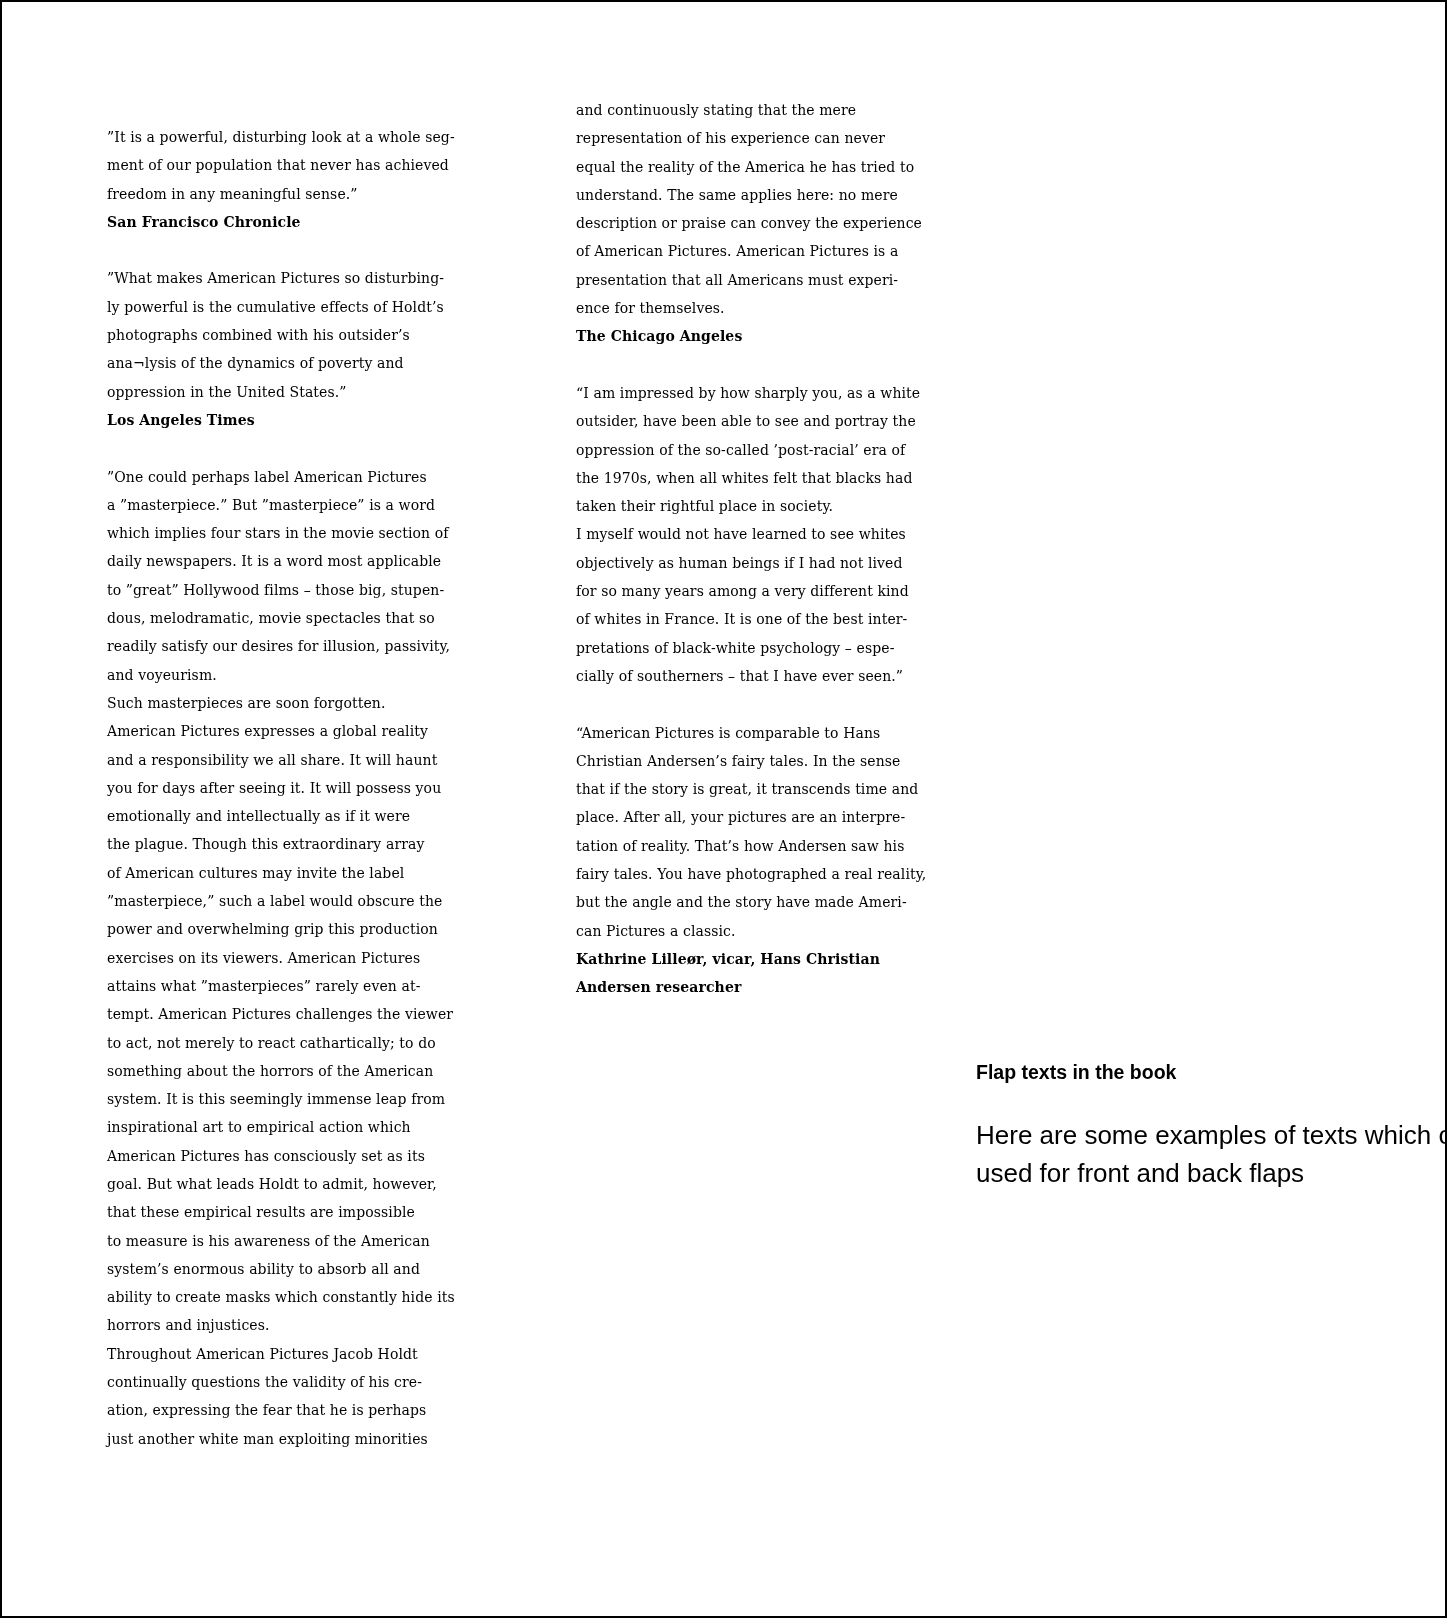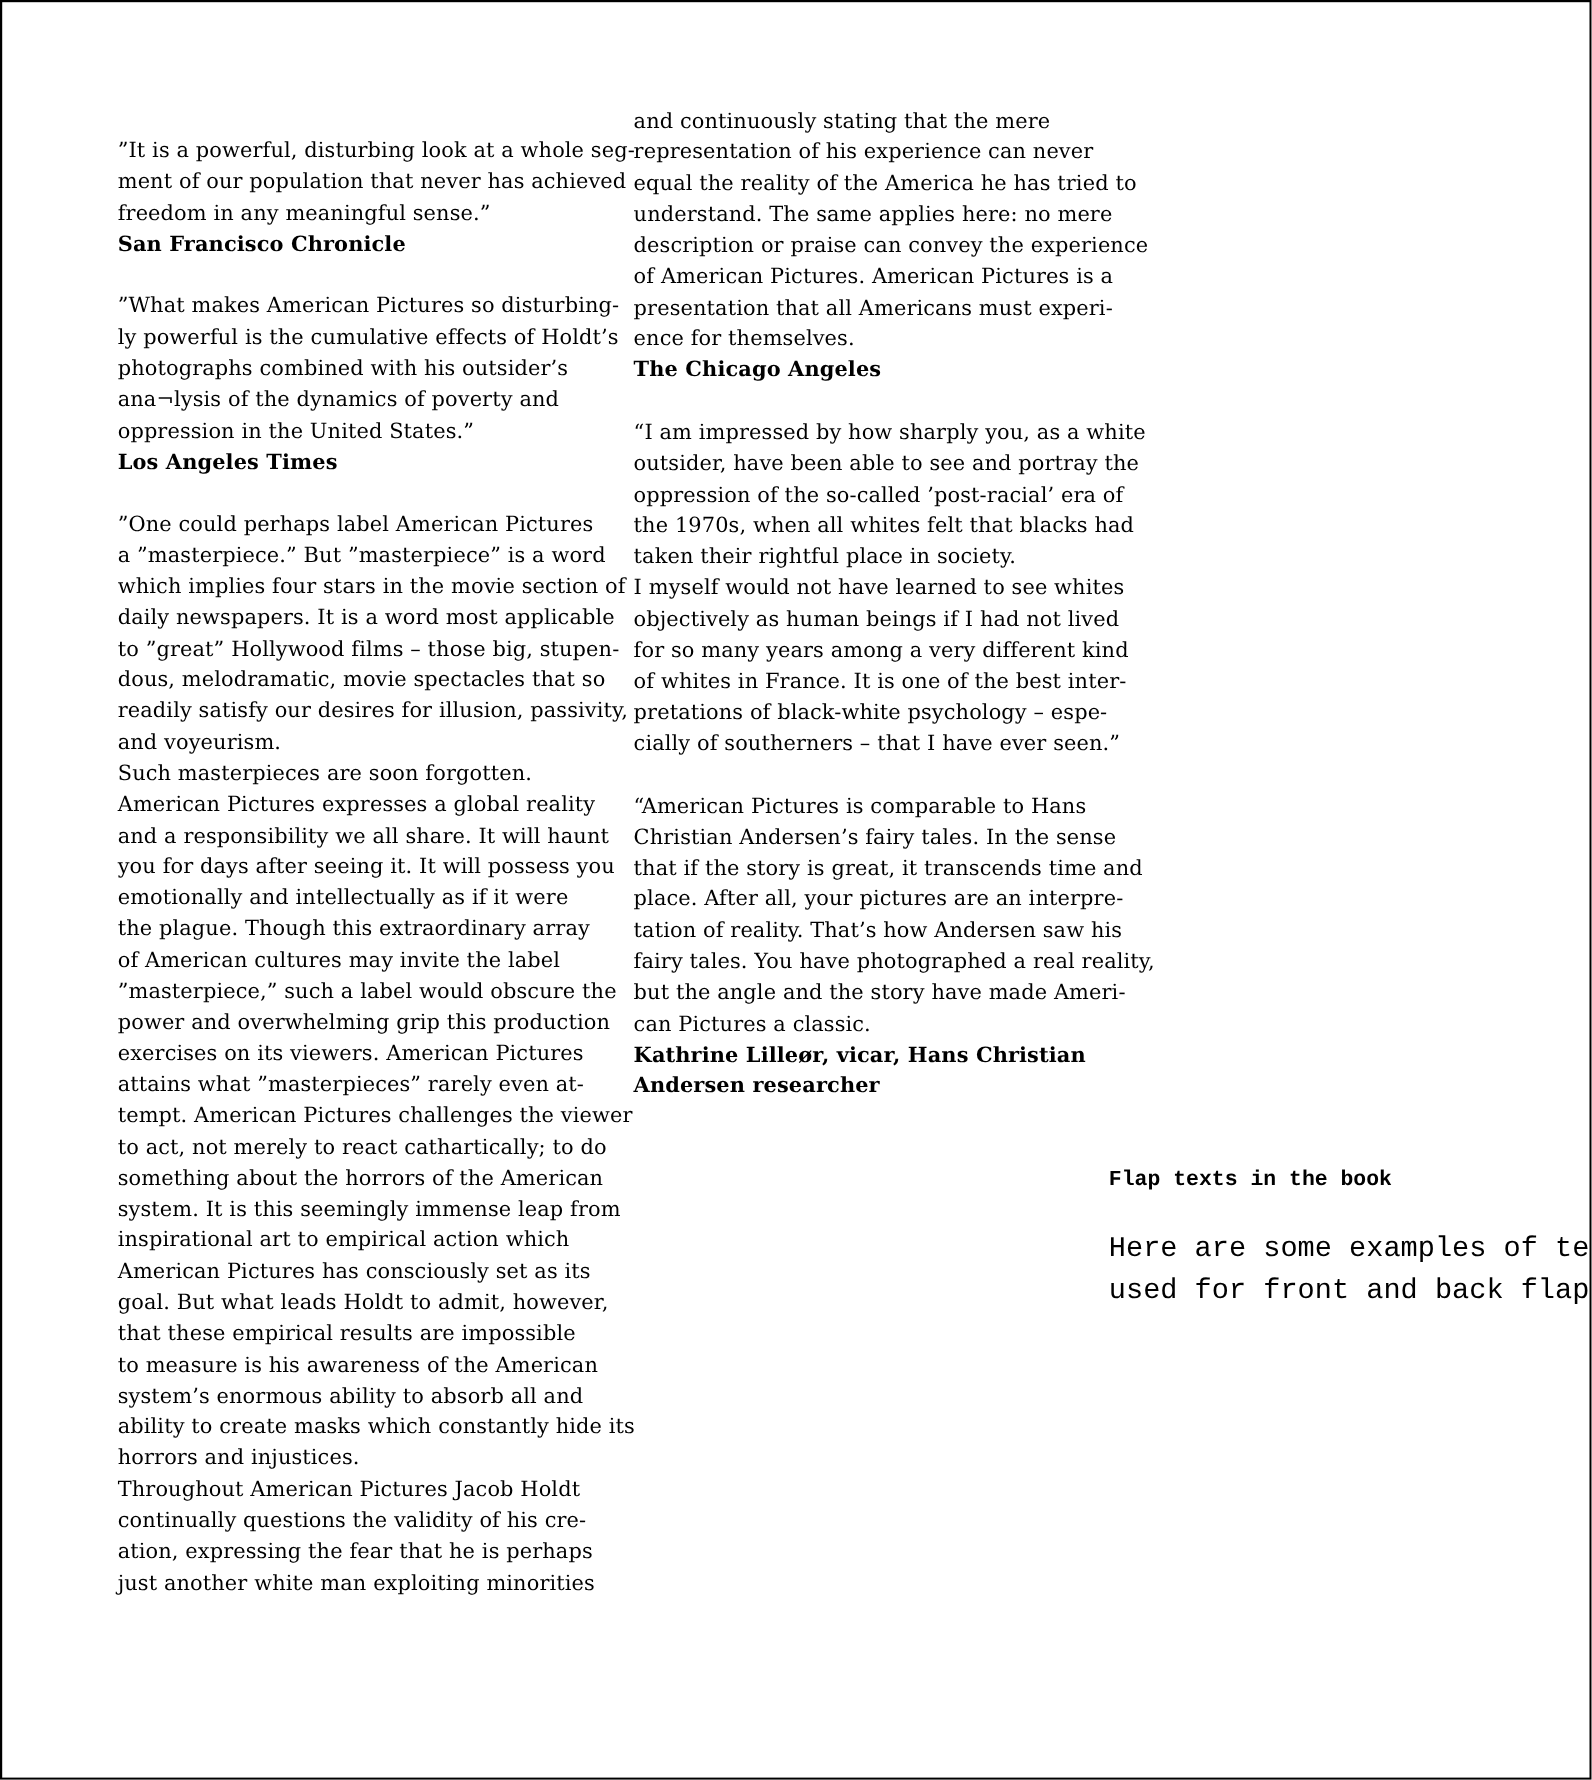--- a/index.html
+++ b/index.html
@@ -21,34 +21,34 @@
   .col {
     position: absolute;
   }
   .col-left  { left: 105px; top: 121px; width: 452px; }
   .col-right { left: 574px; top: 94px;  width: 452px; }
   .block {
     margin: 0 0 28.3px 0;
   }
   .quote, .attribution {
     margin: 0;
-    font-size: 19px;
+    font-size: 14px;
     line-height: 28.3px;
     white-space: pre;
     letter-spacing: 0.1px;
   }
   .attribution {
     font-weight: bold;
   }
   .flap {
     position: absolute;
-    left: 1006px;
+    left: 974px;
     top: 1057px;
     width: 400px;
-    font-family: Liberation Mono, monospace;
+    font-family: Liberation Sans, sans-serif;
   }
   .flap-heading {
     margin: 0;
     font-size: 19.5px;
     line-height: 27px;
     font-weight: bold;
     white-space: pre;
   }
   .flap-body {
     margin: 30px 0 0 0;

